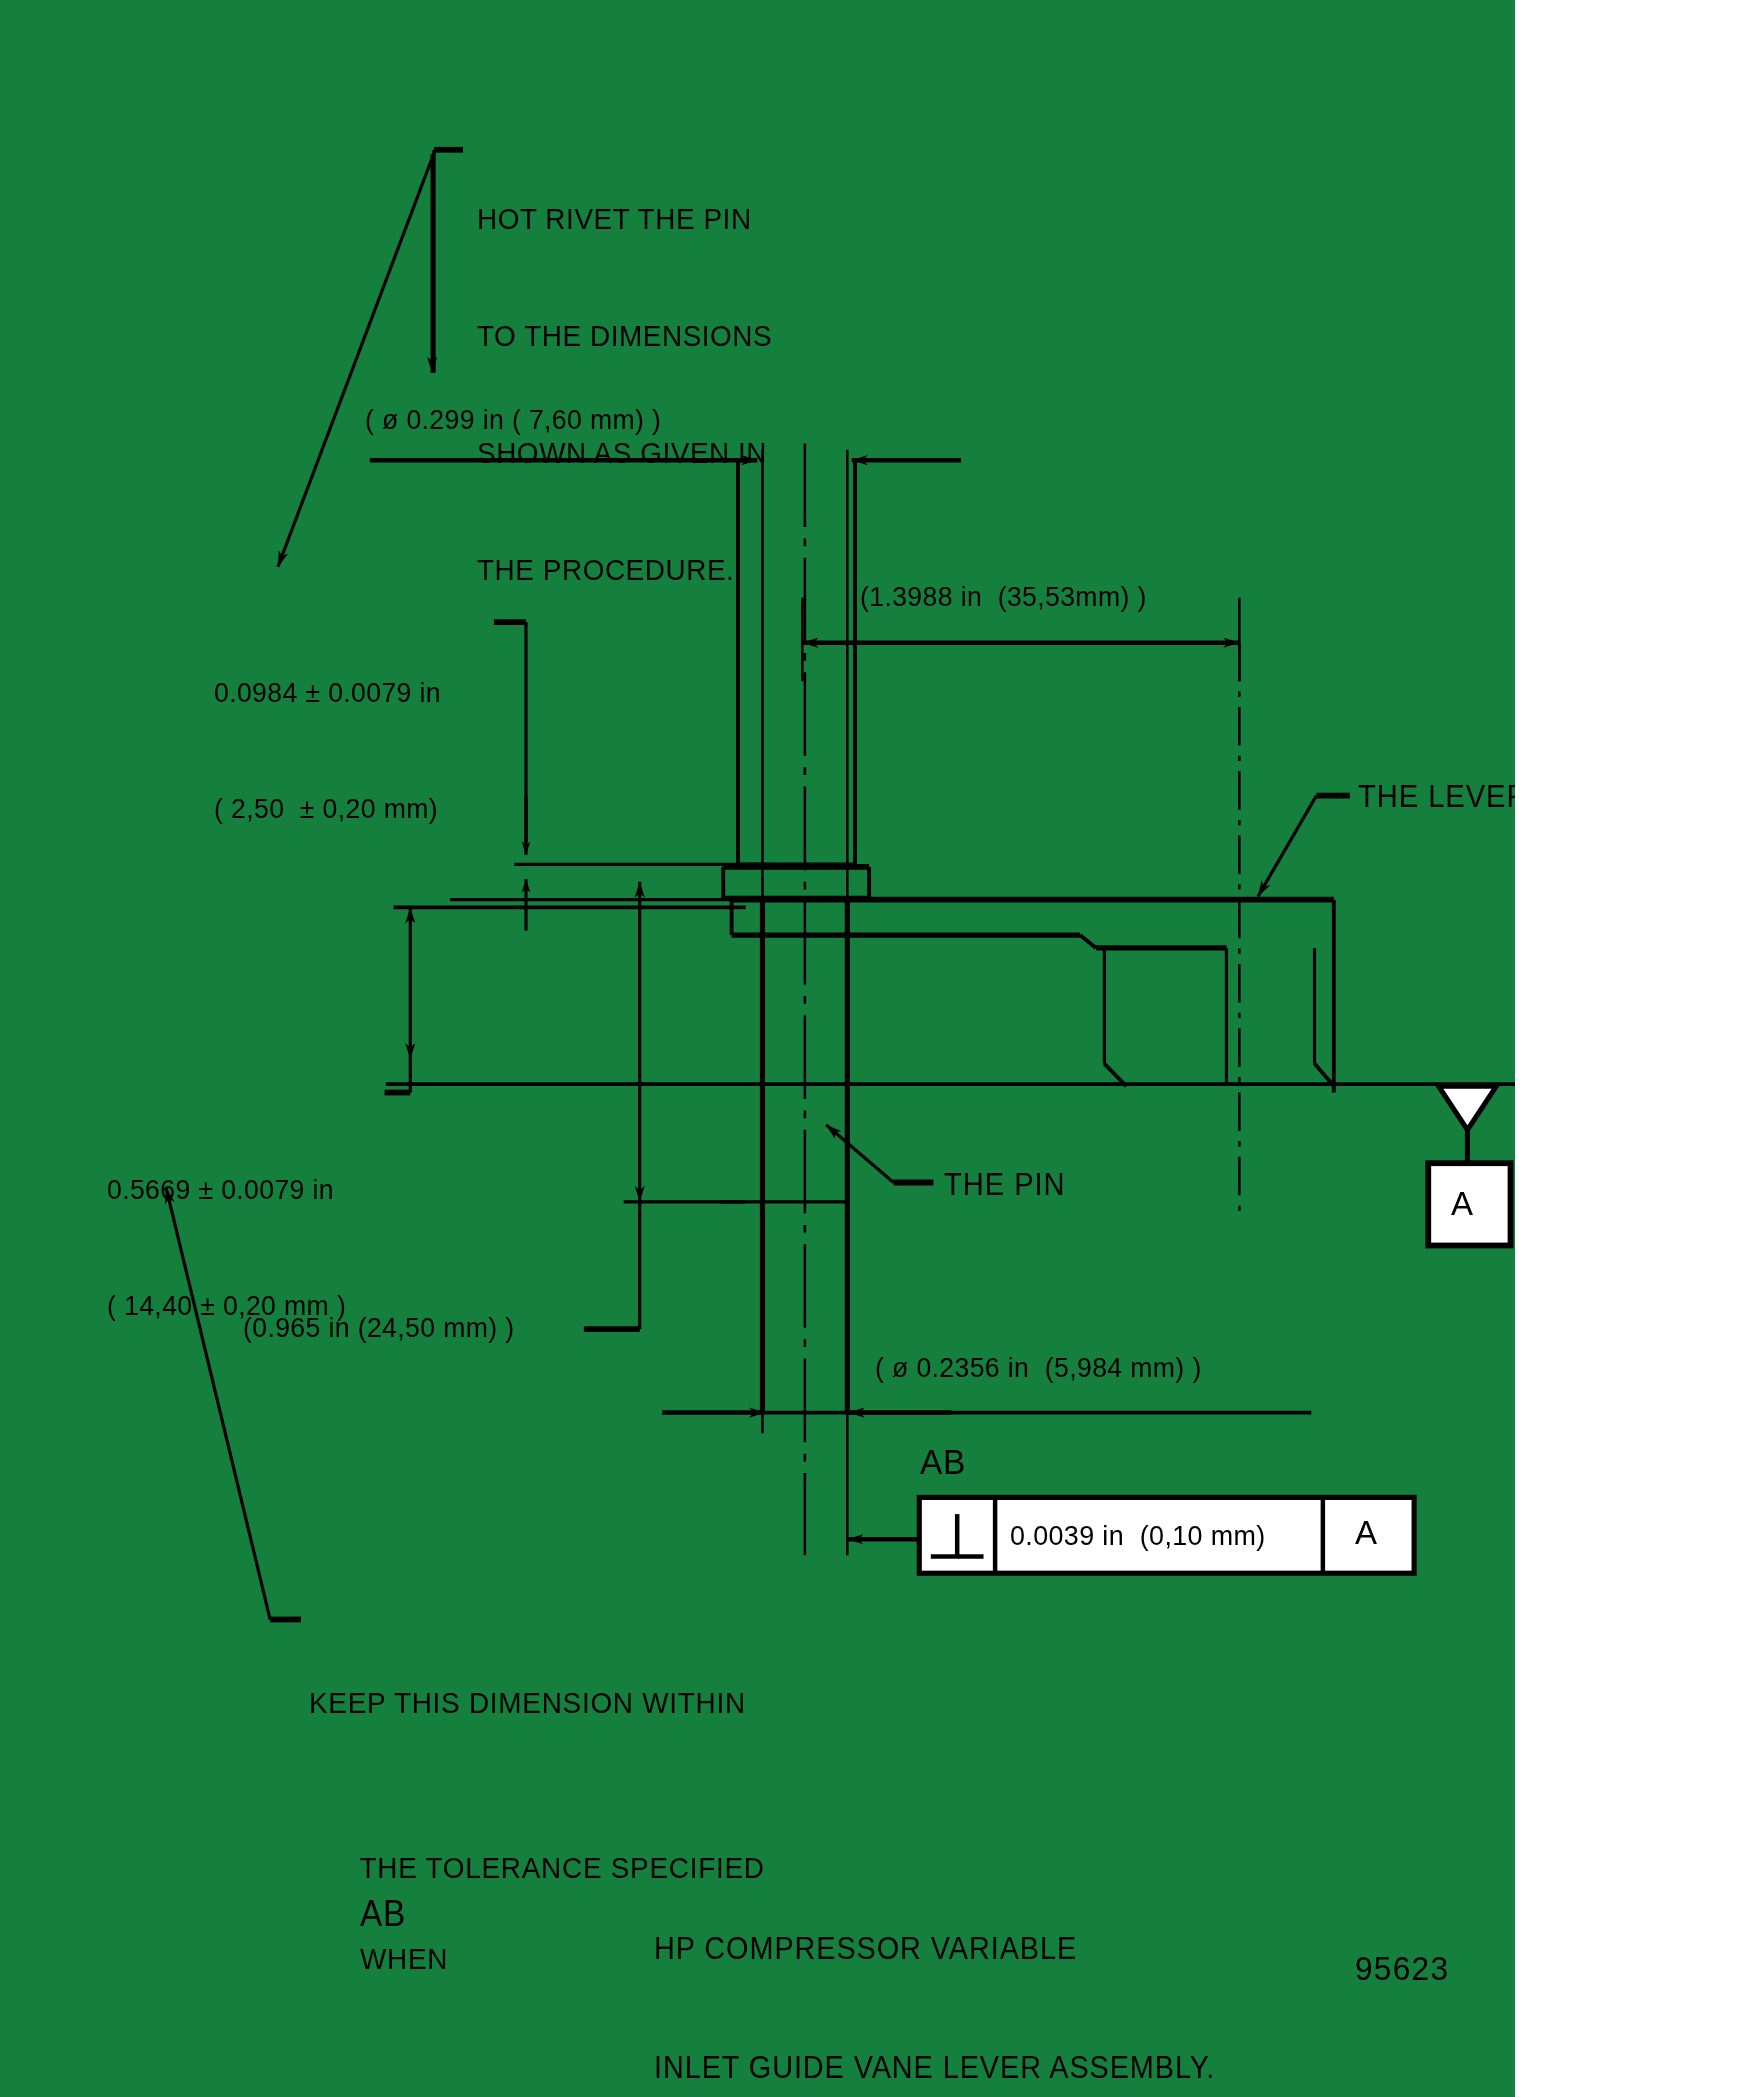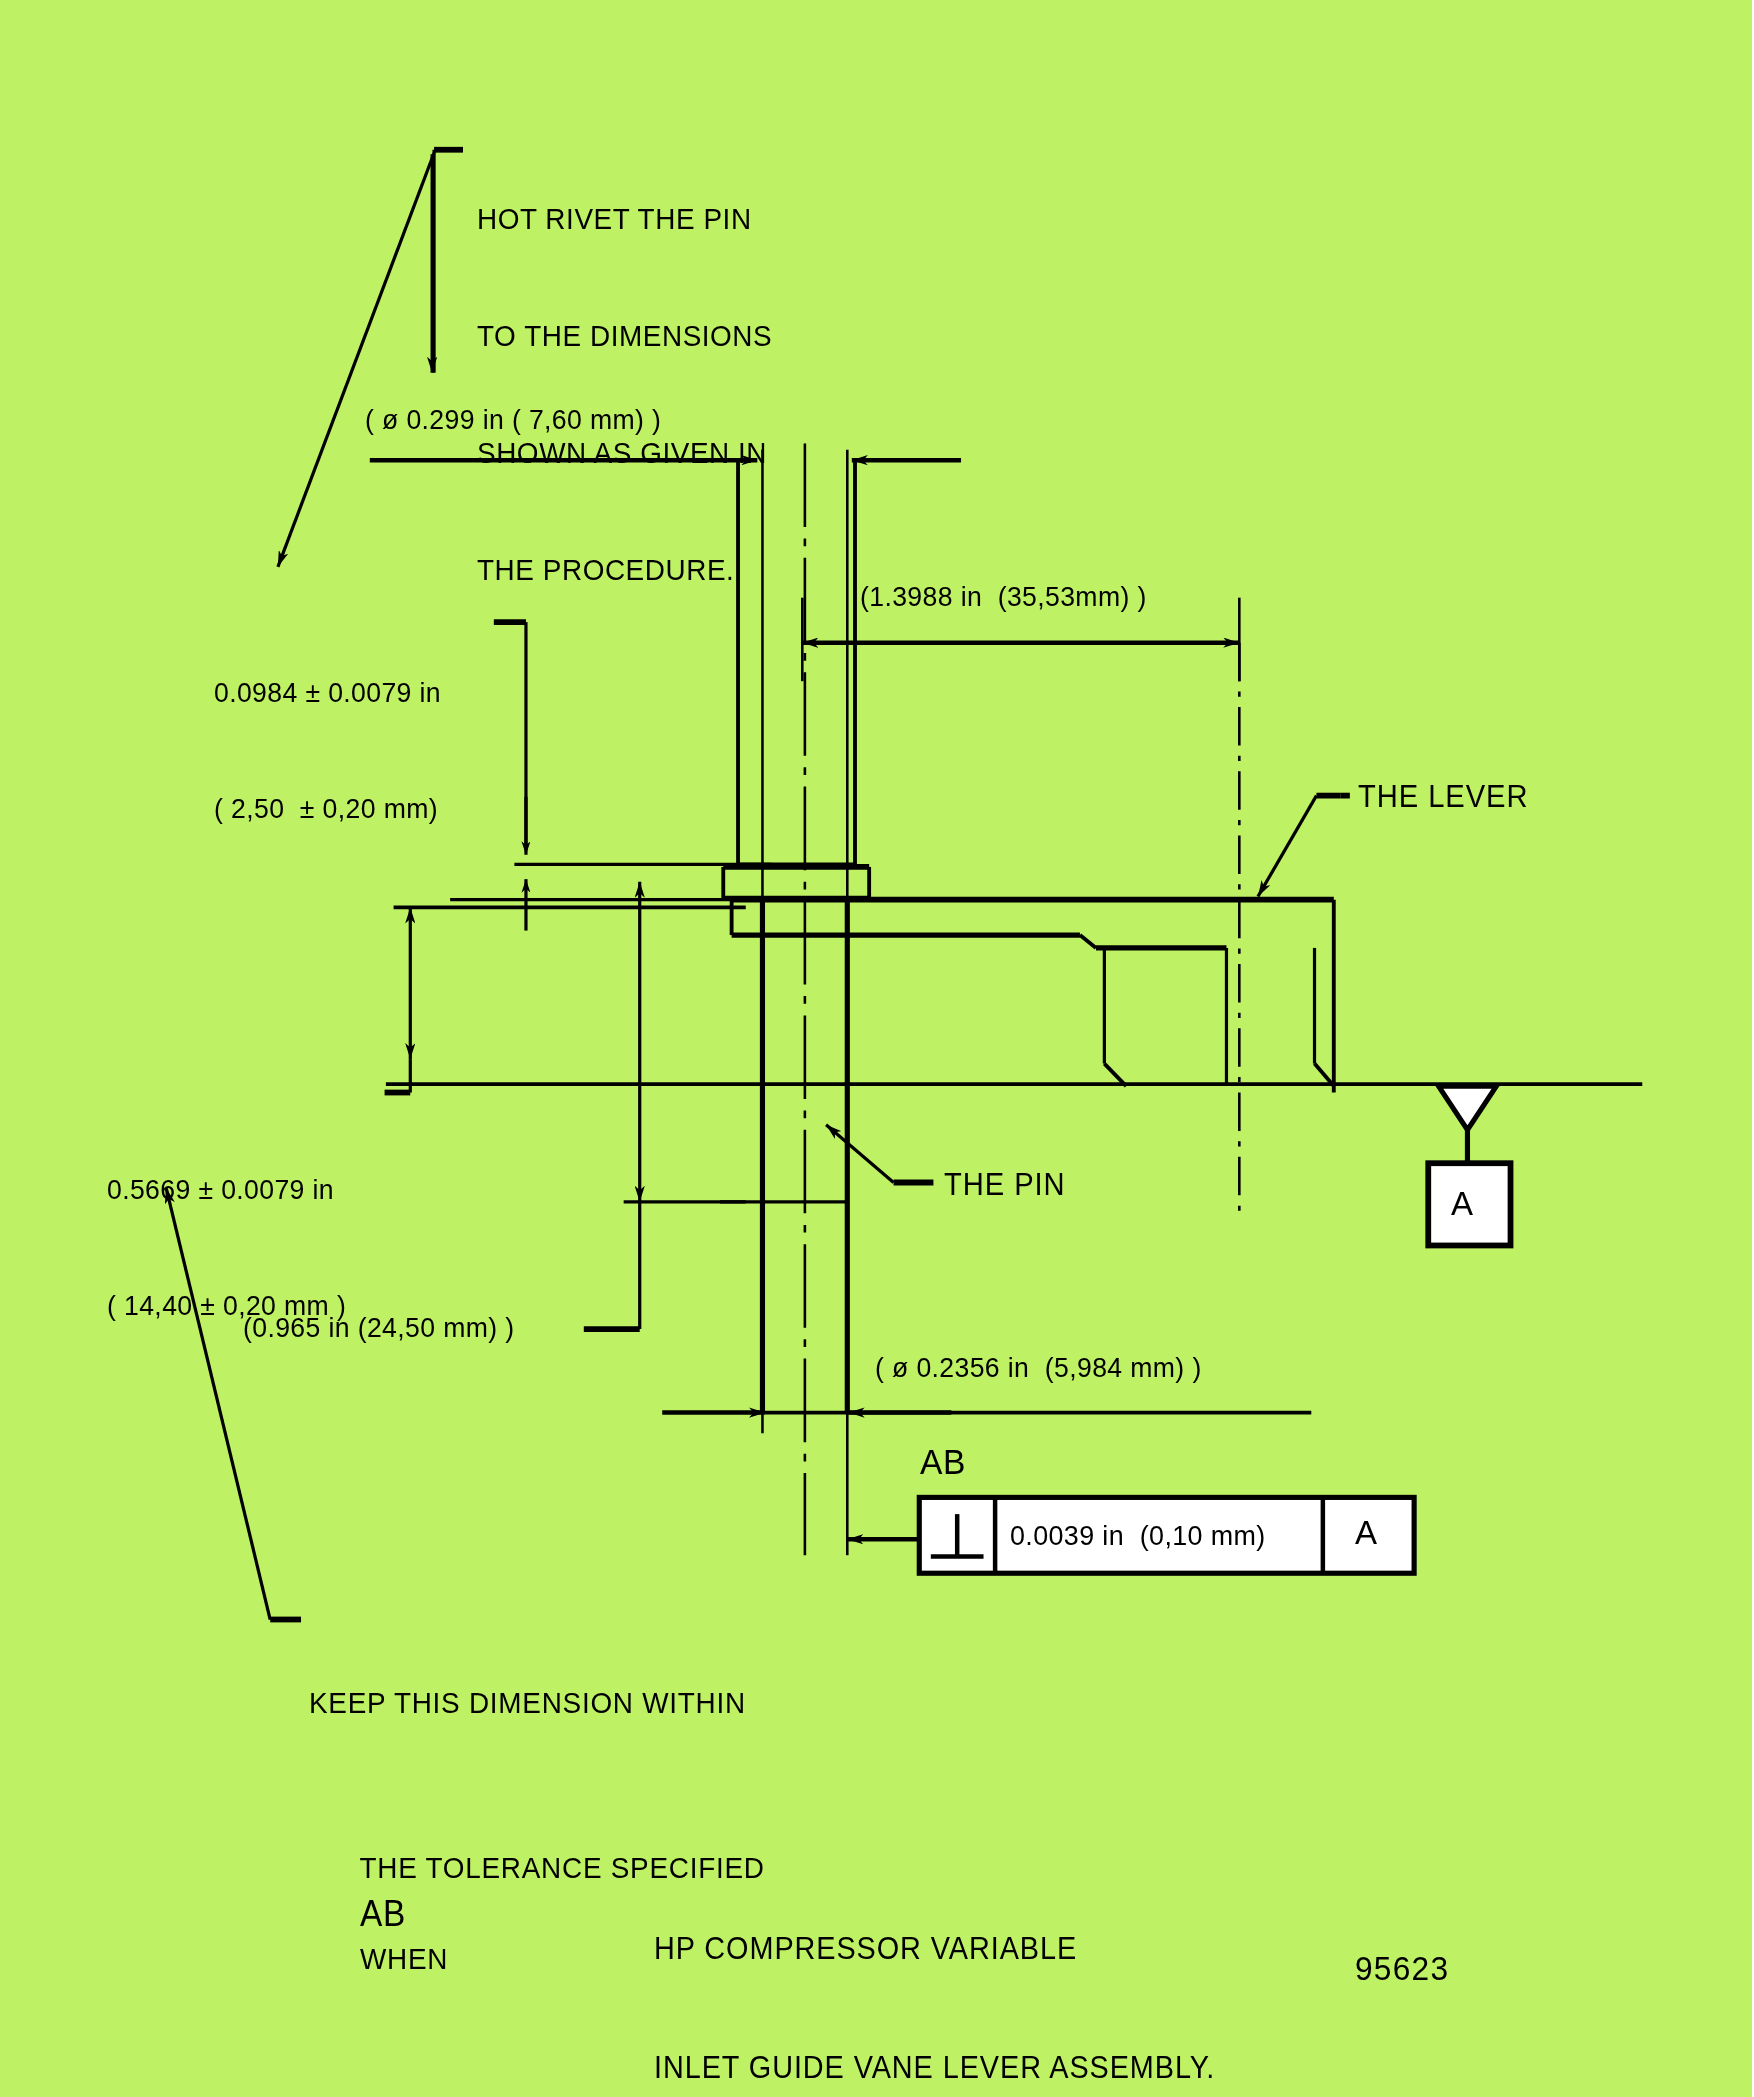--- a/index.html
+++ b/index.html
@@ -7,23 +7,23 @@
     margin: 0;
     padding: 0;
     background: #ffffff;
   }
   body {
     font-family: "Liberation Sans", sans-serif;
     color: #000000;
   }
   #sheet {
     position: relative;
-    width: 1752px;
+    width: 1515px;
     height: 2097px;
-    background: #bef264;
+    background: #15803d;
     overflow: hidden;
   }
   #sheet svg.drawing {
     position: absolute;
     left: 0;
     top: 0;
     width: 1755px;
     height: 2097px;
   }
   .txt {

